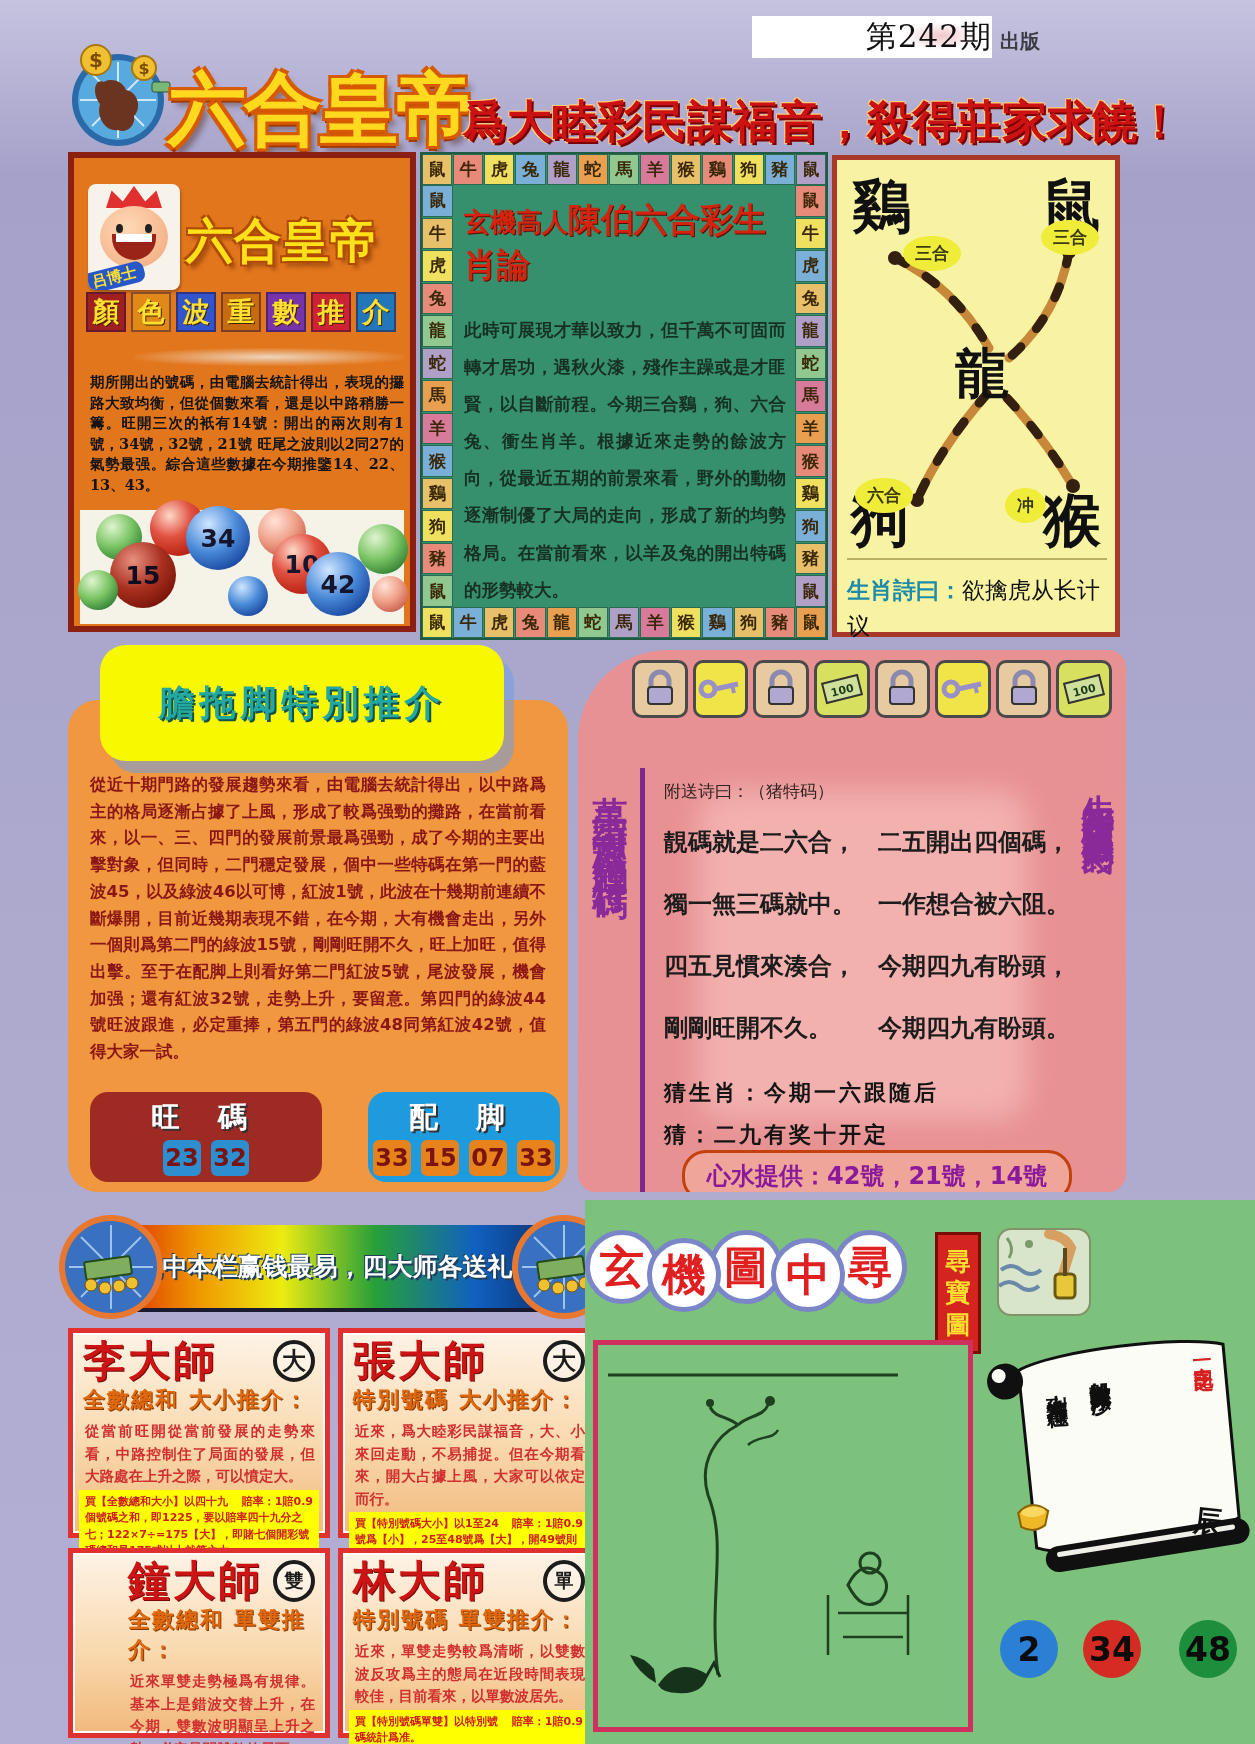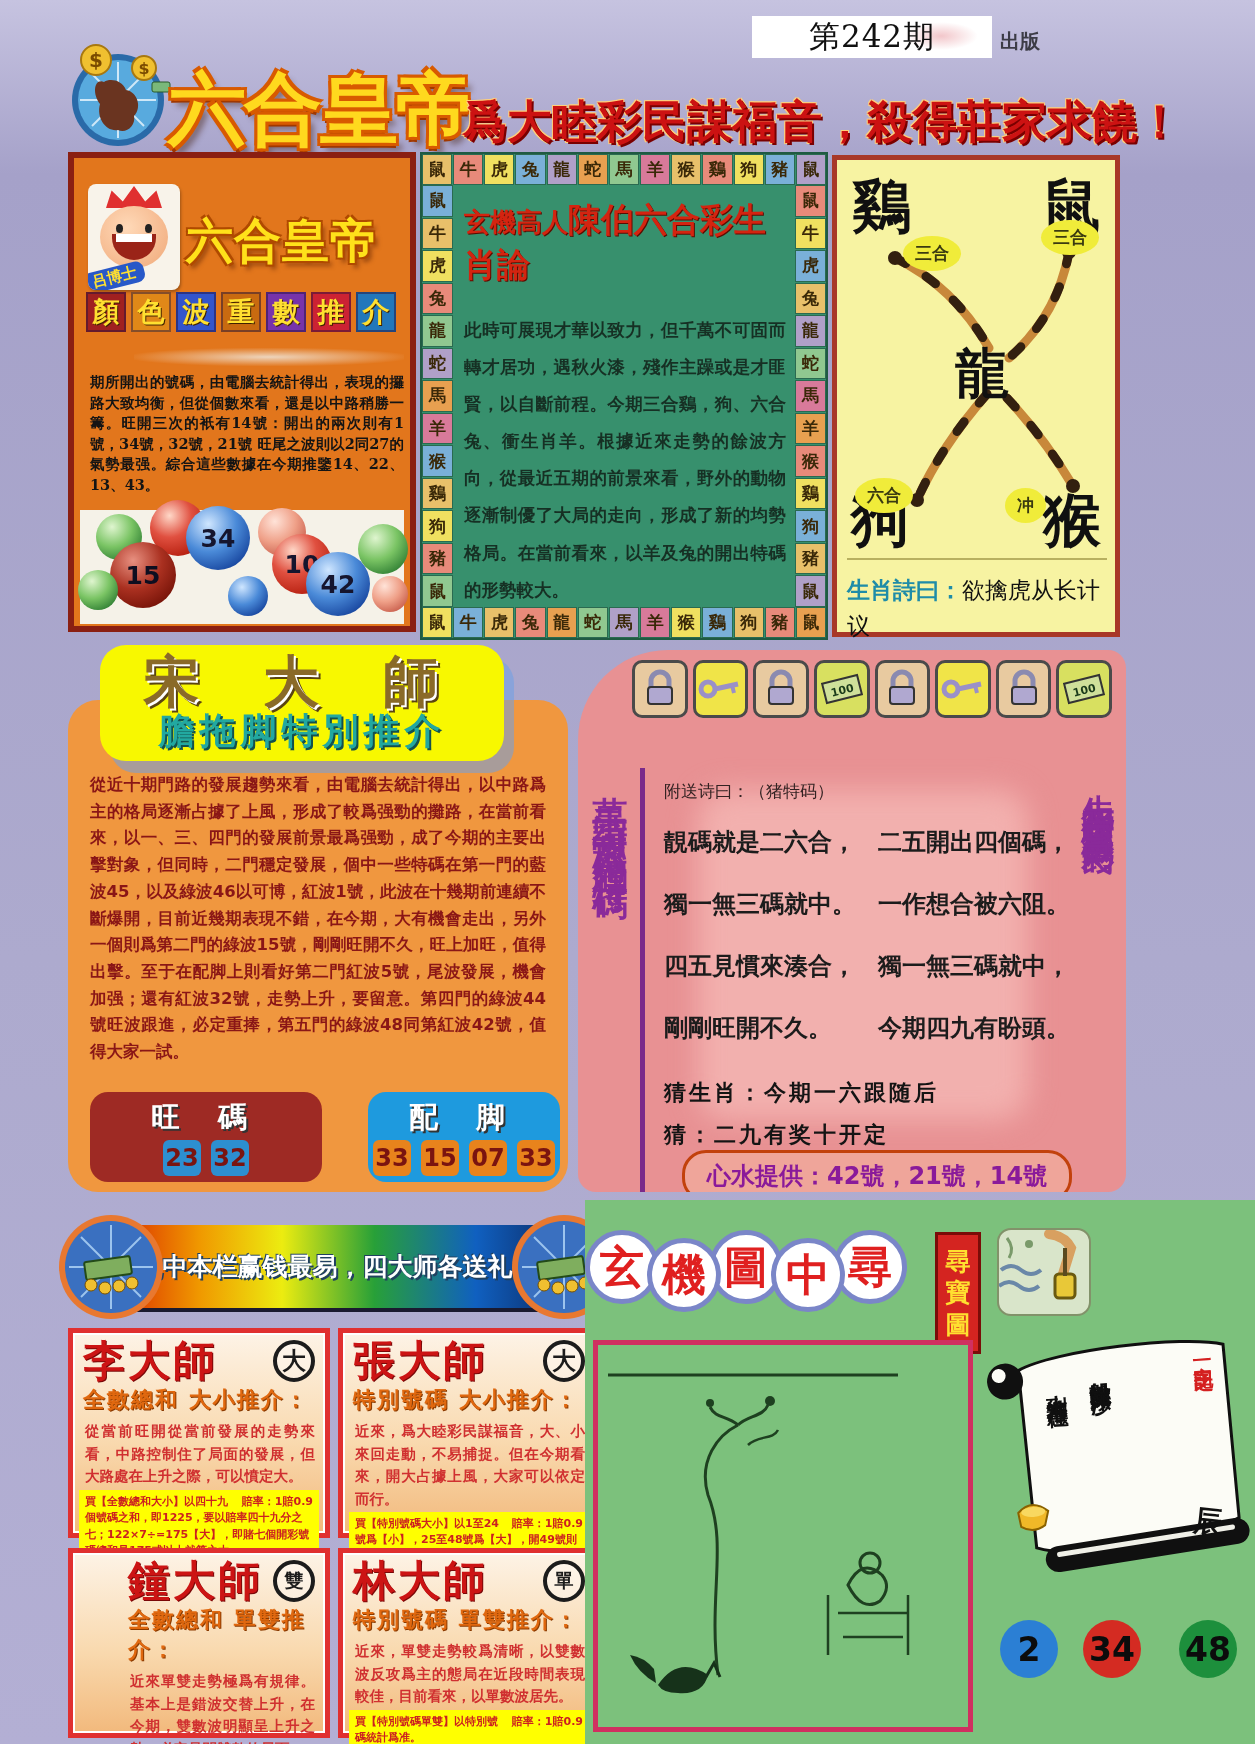--- a/index.html
+++ b/index.html
@@ -2,21 +2,21 @@
 <html><head>
 <meta charset="utf-8">
 <style>
   html,body{margin:0;padding:0;background:#8e8ab4;}
   .page{position:relative;width:1255px;height:1744px;overflow:hidden;
     font-family:"DejaVu Sans",sans-serif;
     background:linear-gradient(180deg,#c6c3e0 0%,#a5a1c9 10%,#adaace 55%,#b3afd4 100%);}
   .abs{position:absolute;}
 
   
-  .issue-box{left:752px;top:16px;width:240px;height:42px;background:#ffffff;display:flex;align-items:center;justify-content:center;}
+  .issue-box{left:752px;top:16px;width:240px;height:42px;background:#ffffff;display:flex;align-items:center;justify-content:flex-end;}
   .issue-box::after{content:'';position:absolute;right:14px;top:6px;width:74px;height:28px;background:radial-gradient(ellipse,#f2c6ca 0%,rgba(242,198,202,0) 70%);}
   .issue-text{font-family:"DejaVu Serif",serif;font-size:31px;color:#101010;letter-spacing:1px;position:relative;z-index:1;}
   .publish{left:1000px;top:28px;font-size:20px;font-weight:bold;color:#3c3c46;}
   .main-title{left:168px;top:58px;font-size:78px;font-weight:bold;color:#ffd91e;letter-spacing:-2px;
     text-shadow:3px 3px 0 #d85a00,-3px 3px 0 #d85a00,3px -3px 0 #d85a00,-3px -3px 0 #d85a00,0 5px 0 #a03800,6px 8px 6px rgba(60,20,0,.45);}
   .slogan{left:462px;top:92px;font-size:45px;font-weight:bold;color:#cc1212;letter-spacing:0px;
     text-shadow:2px 2px 0 #7a0000,-1px -1px 0 #ffcf7a,1px -1px 0 #ffcf7a,-1px 1px 0 #ffcf7a;}
   .logo-wrap{left:56px;top:38px;width:118px;height:112px;}
 
   
@@ -316,21 +316,20 @@
       <div class="nb-label">配 脚</div>
       <div class="chip-row">
         <span class="chip chip-orange">33</span>
         <span class="chip chip-orange">15</span>
         <span class="chip chip-orange">07</span>
         <span class="chip chip-orange">33</span>
       </div>
     </div>
   </div>
   <div class="abs song-banner">
-    <div class="song-title">宋 大 師</div>
     <div class="song-sub">膽拖脚特別推介</div>
   </div>
 
   <div class="abs panel-zeng">
     <div class="abs keytiles">
       <div class="keytile kt-tan">
           <svg width="34" height="40" viewBox="0 0 34 40">
             <path d="M8,18 v-6 a9,9 0 0 1 18,0 v6" fill="none" stroke="#8a8ab0" stroke-width="5"></path>
             <rect x="5" y="18" width="24" height="17" rx="3" fill="#b0a8d0" stroke="#333" stroke-width="2"></rect>
           </svg>
@@ -387,21 +386,21 @@
     <div class="abs vtext zeng-left-v">萬千詩句玄機一觸得特碼</div>
     <div class="abs zeng-divider"></div>
     <div class="abs vtext zeng-right-v">先生相贈窺破天機爲彩民</div>
     <div class="abs zeng-note">附送诗曰：（猪特码）</div>
     <div class="abs zeng-poem">
       <span>靚碼就是二六合，</span>
       <span>二五開出四個碼，</span>
       <span>獨一無三碼就中。</span>
       <span>一作想合被六阻。</span>
       <span>四五見慣來湊合，</span>
-      <span>獨一無三碼就中，</span>
+      <span>今期四九有盼頭，</span>
       <span>剛剛旺開不久。</span>
       <span>今期四九有盼頭。</span>
     </div>
     <div class="abs zeng-guess">猜生肖：今期一六跟随后</div>
     <div class="abs zeng-guess2">猜：二九有奖十开定</div>
     <div class="abs zeng-pill">心水提供：42號，21號，14號</div>
   </div>
 
   <div class="abs banner-bar">
     <div class="grad-bar">

